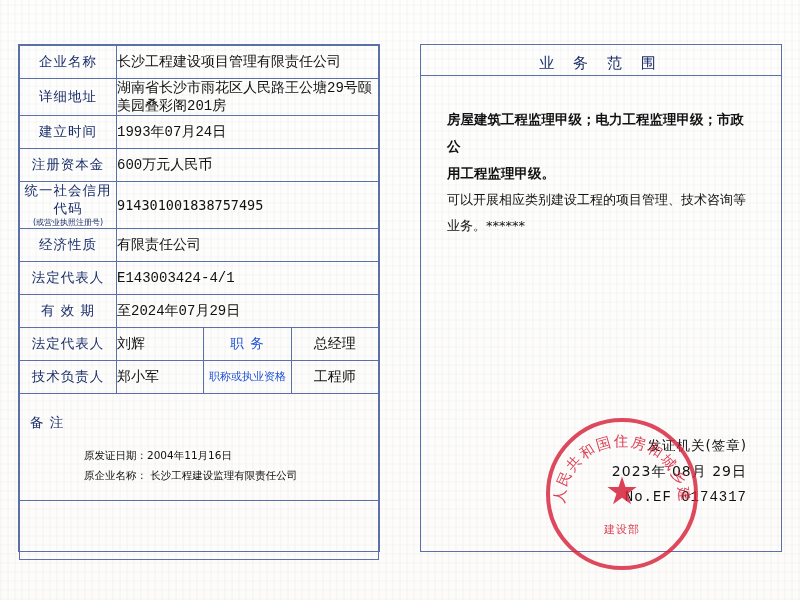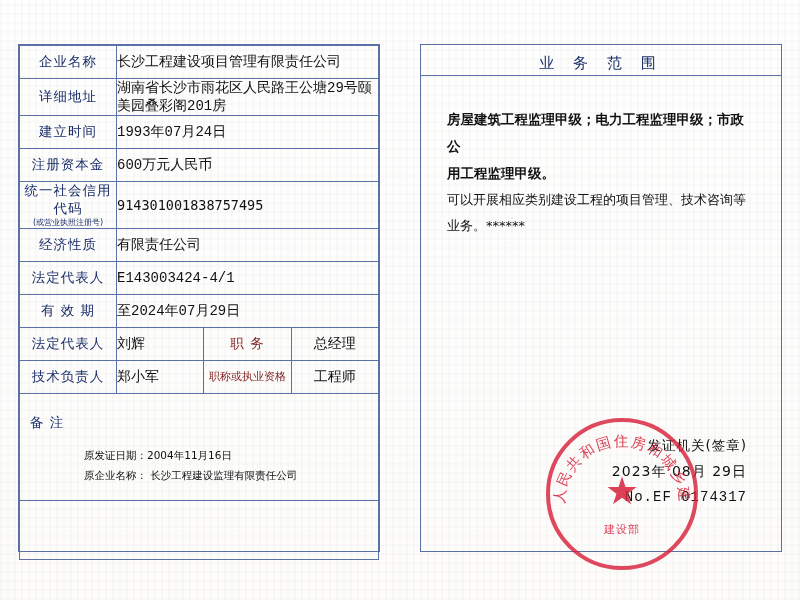--- a/index.html
+++ b/index.html
@@ -88,21 +88,21 @@
     font-size: 14px;
   }
   .val.num {
     font-family: "DejaVu Sans Mono", "Liberation Mono", monospace;
     font-size: 13.5px;
   }
   .lbl2 {
     width: 86px;
     text-align: center;
     font-size: 13.5px;
-    color: #7f1d1d;
+    color: #1d4ed8;
     letter-spacing: 1px;
     margin-top: 29px;
   }
   .lbl2.tight {
     font-size: 11px;
     letter-spacing: 0;
   }
   .val2 {
     text-align: center;
     font-size: 14px;

